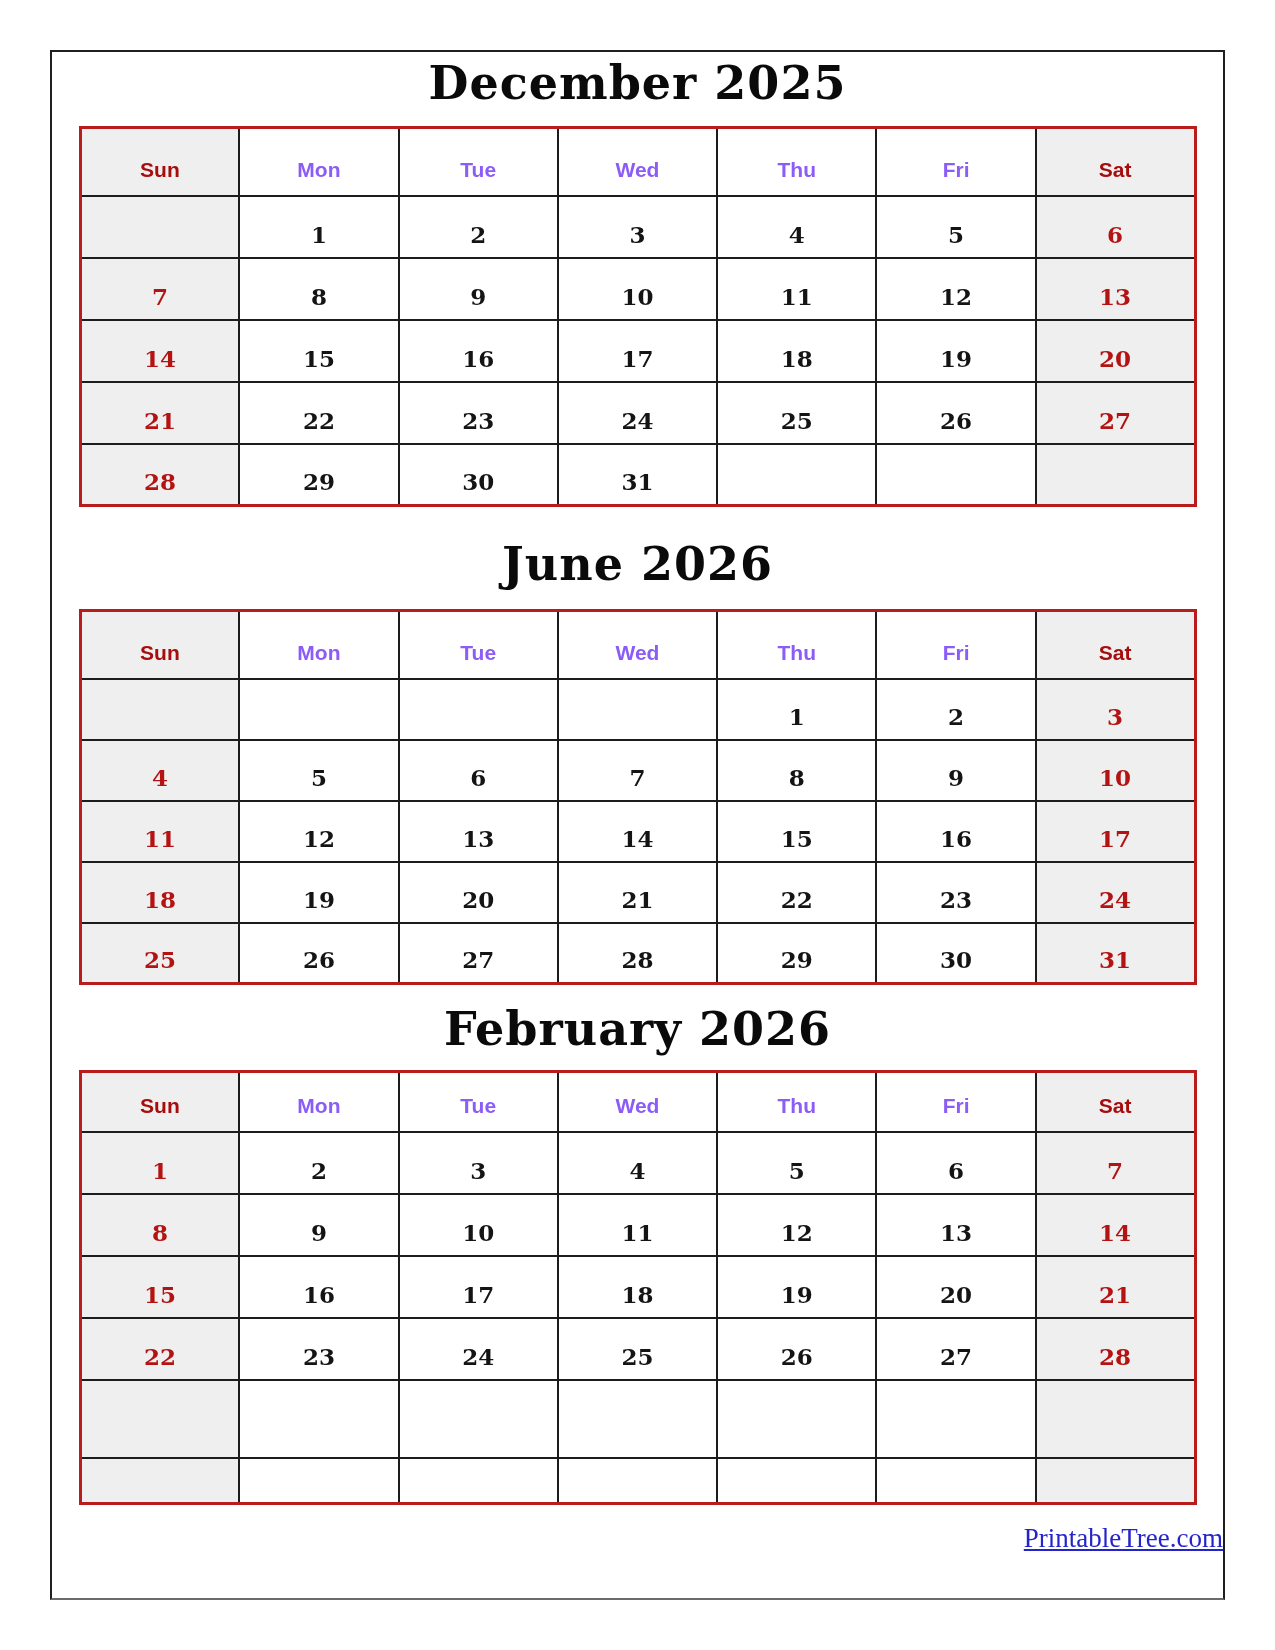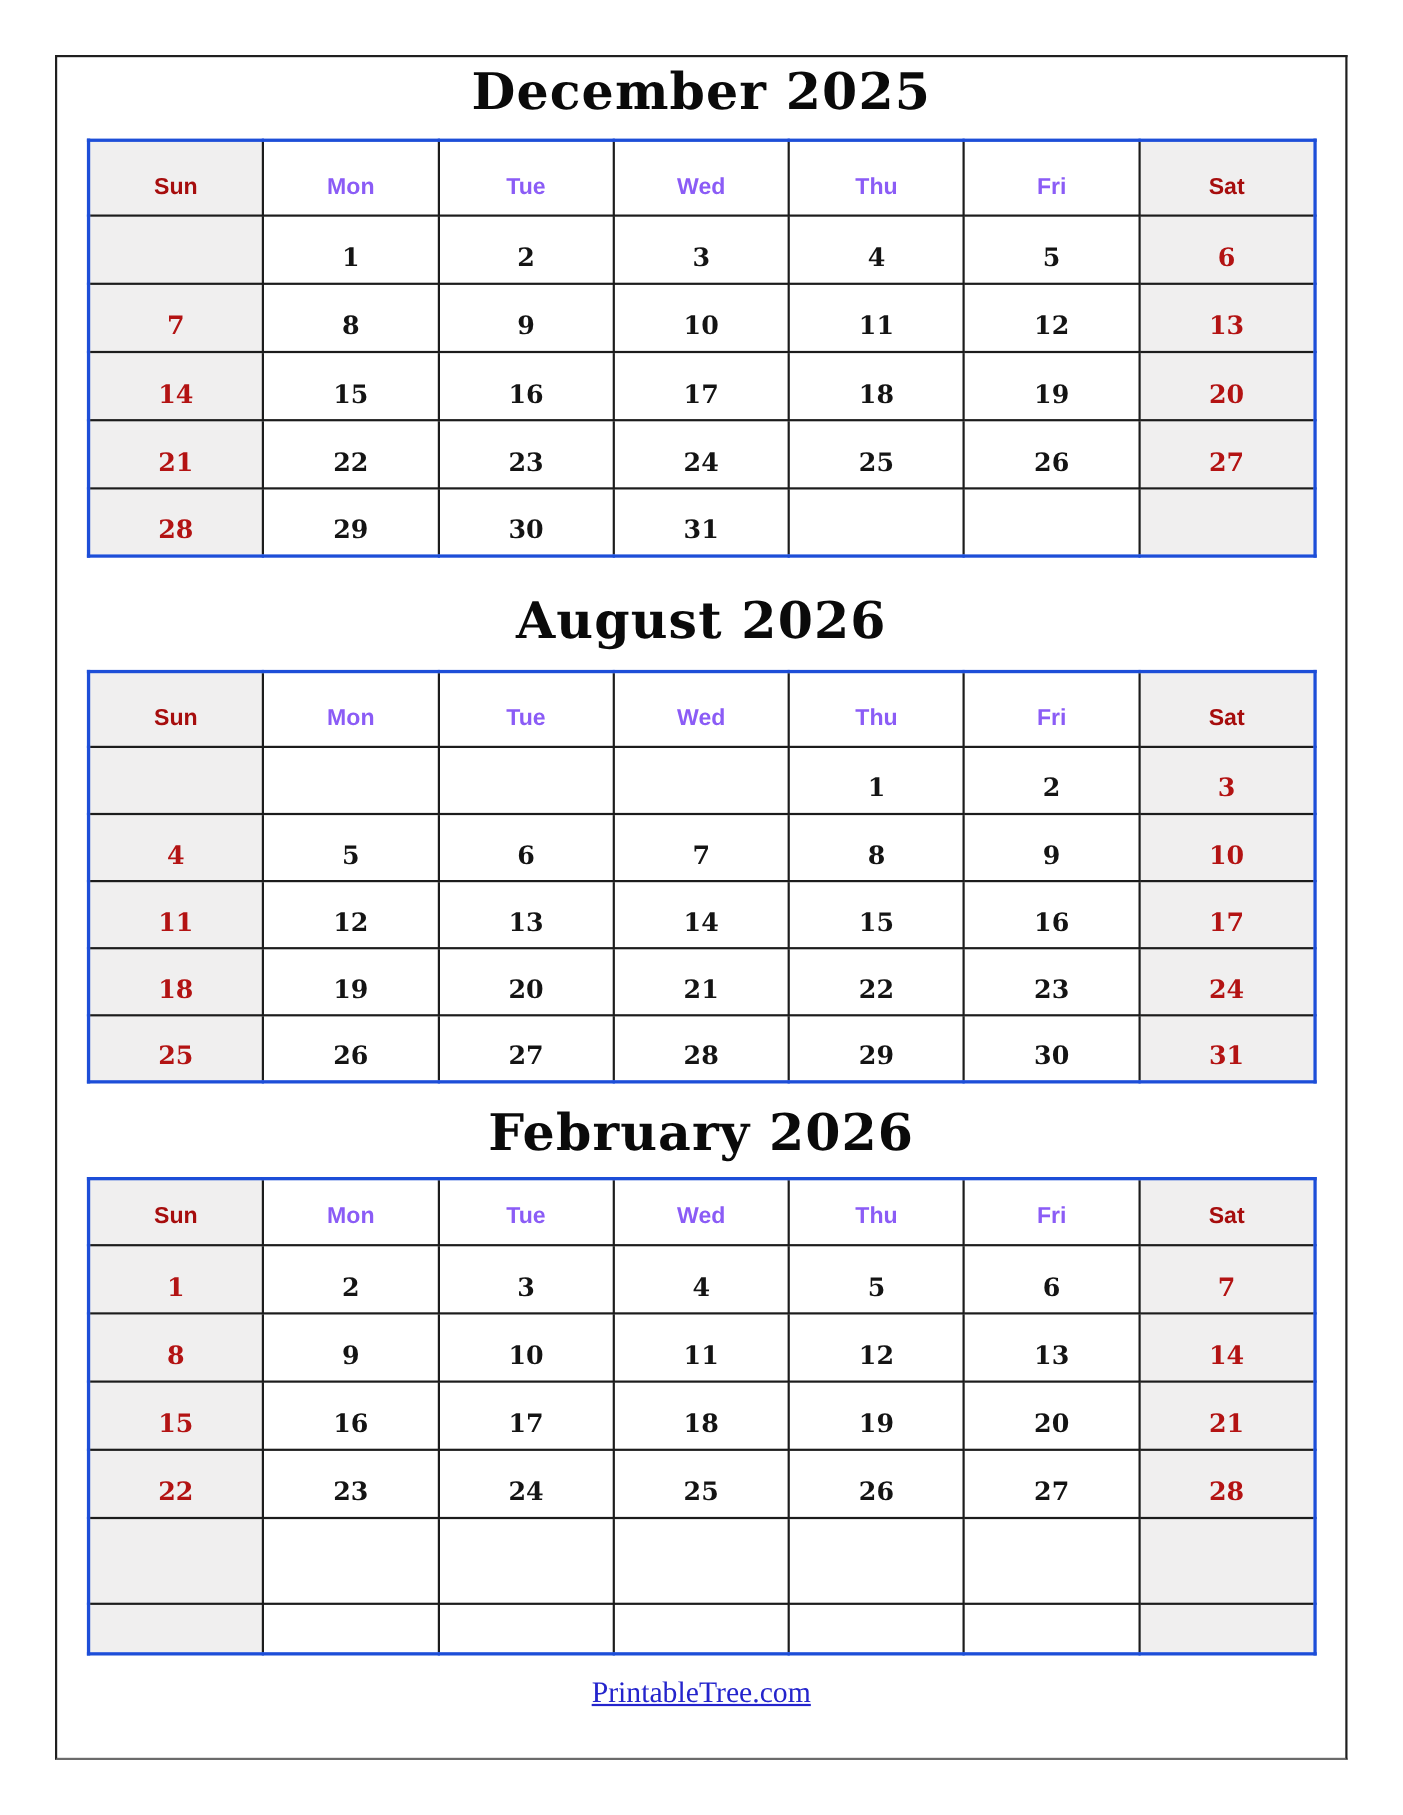--- a/index.html
+++ b/index.html
@@ -28,21 +28,21 @@
   }
   .m0 .month-title { margin-top:2px;  margin-bottom:14px; }
   .m1 .month-title { margin-top:28px; margin-bottom:16px; }
   .m2 .month-title { margin-top:15px; margin-bottom:12px; }
 
   table.cal {
     border-collapse:collapse;
     table-layout:fixed;
     width:1118px;
     margin:0 auto;
-    border:3px solid #1d4ed8;
+    border:3px solid #b91c1c;
   }
   table.cal th, table.cal td {
     border:2px solid #1c1c1c;
     text-align:center;
     vertical-align:bottom;
     box-sizing:border-box;
     overflow:hidden;
   }
   table.cal th {
     font-family:"Liberation Sans", sans-serif;
@@ -57,21 +57,21 @@
     font-size:23px;
     color:#141414;
     padding:0 0 9px 0;
   }
   table.cal .weekend {
     background:var(--weekend-bg, #f0efef);
   }
   table.cal th.weekend { color:var(--header-weekend-text, #a60d0d); }
   table.cal td.weekend { color:var(--weekend-text, #b31313); }
 
-  .footer { text-align:center; margin-top:18px; }
+  .footer { text-align:right; margin-top:18px; }
   .footer a {
     font-family:"Liberation Serif", serif;
     font-size:27px;
     color:var(--link-color, #2424cc);
     text-decoration:underline;
   }
 </style>
 </head>
 <body>
 
@@ -135,21 +135,21 @@
                 <td>30</td>
                 <td>31</td>
                 <td></td>
                 <td></td>
                 <td class="weekend"></td>
               </tr>
             </tbody>
           </table>
         </section>
         <section class="month m1">
-          <h1 class="month-title">August 2026</h1>
+          <h1 class="month-title">June 2026</h1>
           <table class="cal">
             <thead>
               <tr style="height: 68px;">
                 <th class="weekend">Sun</th>
                 <th>Mon</th>
                 <th>Tue</th>
                 <th>Wed</th>
                 <th>Thu</th>
                 <th>Fri</th>
                 <th class="weekend">Sat</th>

